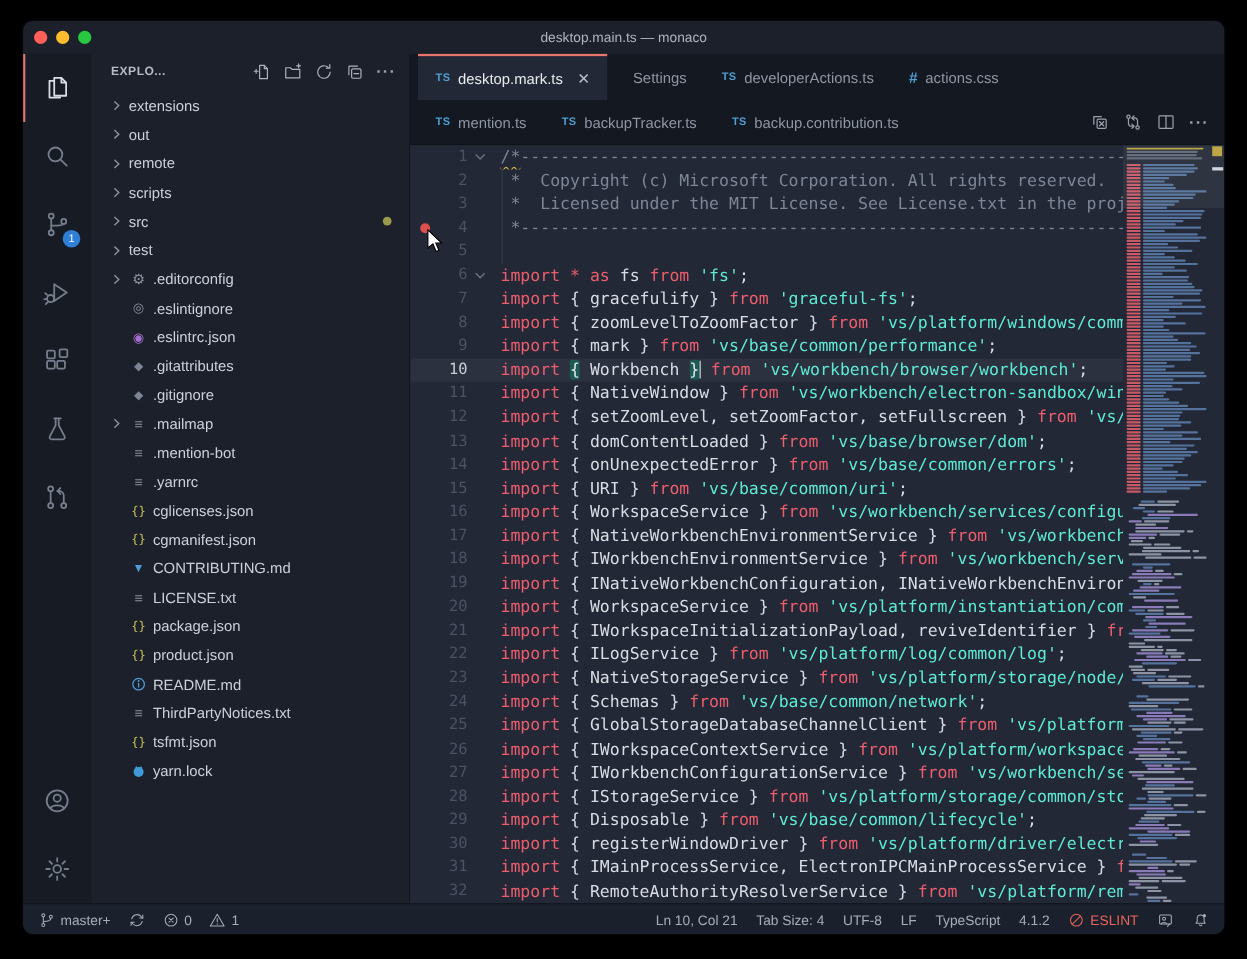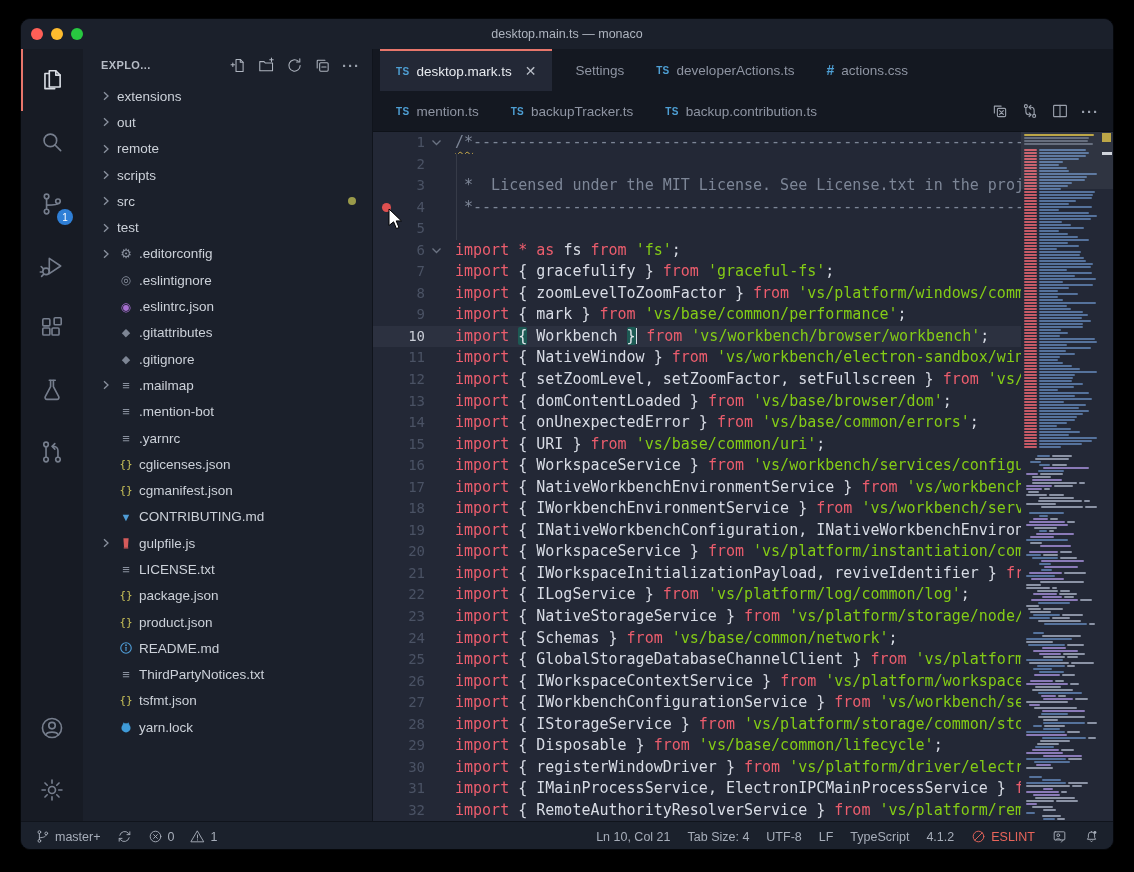--- a/index.html
+++ b/index.html
@@ -51,21 +51,21 @@
     font-family:"DejaVu Sans Mono",monospace;font-size:15px}
   .line{display:flex;height:21.55px;line-height:21.55px;white-space:pre}
   .line.current{background:rgba(125,135,155,.10)}
   .g-bp{width:26px;flex:none;display:flex;align-items:center;justify-content:center}
   .bp{width:9px;height:9px;border-radius:50%;background:#de5050}
   .g-num{width:26px;flex:none;text-align:right;color:#4a5264;font-size:14px}
   .line.current .g-num{color:#c9cdd6}
   .g-fold{width:22px;flex:none;display:flex;align-items:center;justify-content:center;color:#6b7383}
   .code{flex:1;overflow:hidden;position:relative;padding-left:8px}
   .guide{position:absolute;left:9px;top:0;bottom:0;width:1px;background:rgba(255,255,255,.09)}
-  .tk-kw{color:#ec5d6d}.tk-id{color:#d8dce5}.tk-pl{color:#d8dce5}.tk-str{color:#84cc16}
+  .tk-kw{color:#ec5d6d}.tk-id{color:#d8dce5}.tk-pl{color:#d8dce5}.tk-str{color:#5eead4}
   .tk-cm{color:#7d8697}
   .tk-cmw{color:#7d8697;text-decoration:underline wavy #d2b24a;text-underline-offset:4px;text-decoration-thickness:1px}
   .tk-bm{background:#1d5a54;color:#e2e6ec;border-radius:2px}
   .tk-cur{display:inline-block;width:1.5px;height:16px;background:#dfe3ea;vertical-align:-3px}
   
   .mmwrap{position:absolute;right:0;top:0;bottom:0;width:92px;background:#232836}
   .mm{position:absolute;left:3px;top:2px;right:16px;bottom:0;overflow:hidden}
   .mmrow{height:2px;margin-bottom:1px;display:flex;gap:2px}
   .mmseg{height:2px;border-radius:1px}
   .ruler{position:absolute;right:0;top:0;bottom:0;width:14px}
@@ -347,36 +347,20 @@
             <span class="flabel">cgmanifest.json</span>
           </div>
           <div class="frow">
             <span class="fchev"></span>
             <span class="ficon">
               <span style="color:#4f9cd6;font-size:11px">▼</span>
             </span>
             <span class="flabel">CONTRIBUTING.md</span>
           </div>
           <div class="frow">
-            <span class="fchev">
-              <svg width="10" height="10" viewBox="0 0 10 10">
-                <path d="M3 1.2l4 3.8-4 3.8" fill="none" stroke="currentColor" stroke-width="1.3"></path>
-              </svg>
-            </span>
-            <span class="ficon">
-              <span style="width:14px;height:14px;display:inline-flex">
-                <svg viewBox="0 0 16 16">
-                  <polygon points="5,2.5 11,2.5 10.2,13 5.8,13" fill="#d65b5b"></polygon>
-                  <rect x="5.4" y="13" width="5.2" height="1.3" fill="#d65b5b"></rect>
-                </svg>
-              </span>
-            </span>
-            <span class="flabel">gulpfile.js</span>
-          </div>
-          <div class="frow">
             <span class="fchev"></span>
             <span class="ficon">
               <span style="color:#8a919f;font-size:13px">≡</span>
             </span>
             <span class="flabel">LICENSE.txt</span>
           </div>
           <div class="frow">
             <span class="fchev"></span>
             <span class="ficon">
               <span style="color:#c9c158;font-family:'DejaVu Sans Mono',monospace;font-size:11px">{}</span>
@@ -495,21 +479,21 @@
               </svg>
             </span>
             <span class="dots">···</span>
           </span>
         </div>
       <div class="editor">
         <div class="lines" id="lines">
             <div class="line"><span class="g-bp"></span><span class="g-num">1</span><span class="g-fold"><svg width="11" height="9" viewBox="0 0 11 9">
                   <path d="M1.5 2.5l4 4 4-4" fill="none" stroke="currentColor" stroke-width="1.3"></path>
                 </svg></span><span class="code"><span class="tk-cmw">/*</span><span class="tk-cm">----------------------------------------------------------------------</span></span></div>
-            <div class="line"><span class="g-bp"></span><span class="g-num">2</span><span class="g-fold"></span><span class="code"><span class="guide"></span></span></div>
+            <div class="line"><span class="g-bp"></span><span class="g-num">2</span><span class="g-fold"></span><span class="code"><span class="guide"></span><span class="tk-cm"> *  Copyright (c) Microsoft Corporation. All rights reserved.</span></span></div>
             <div class="line"><span class="g-bp"></span><span class="g-num">3</span><span class="g-fold"></span><span class="code"><span class="guide"></span><span class="tk-cm"> *  Licensed under the MIT License. See License.txt in the project</span></span></div>
             <div class="line"><span class="g-bp"><span class="bp"></span></span><span class="g-num">4</span><span class="g-fold"></span><span class="code"><span class="guide"></span><span class="tk-cm"> *----------------------------------------------------------------------</span></span></div>
             <div class="line"><span class="g-bp"></span><span class="g-num">5</span><span class="g-fold"></span><span class="code"><span class="guide"></span></span></div>
             <div class="line"><span class="g-bp"></span><span class="g-num">6</span><span class="g-fold"><svg width="11" height="9" viewBox="0 0 11 9">
                   <path d="M1.5 2.5l4 4 4-4" fill="none" stroke="currentColor" stroke-width="1.3"></path>
                 </svg></span><span class="code"><span class="tk-kw">import * as </span><span class="tk-id">fs</span><span class="tk-kw"> from </span><span class="tk-str">'fs'</span><span class="tk-pl">;</span></span></div>
             <div class="line"><span class="g-bp"></span><span class="g-num">7</span><span class="g-fold"></span><span class="code"><span class="tk-kw">import </span><span class="tk-pl">{ </span><span class="tk-id">gracefulify</span><span class="tk-pl"> } </span><span class="tk-kw">from </span><span class="tk-str">'graceful-fs'</span><span class="tk-pl">;</span></span></div>
             <div class="line"><span class="g-bp"></span><span class="g-num">8</span><span class="g-fold"></span><span class="code"><span class="tk-kw">import </span><span class="tk-pl">{ </span><span class="tk-id">zoomLevelToZoomFactor</span><span class="tk-pl"> } </span><span class="tk-kw">from </span><span class="tk-str">'vs/platform/windows/common/w</span></span></div>
             <div class="line"><span class="g-bp"></span><span class="g-num">9</span><span class="g-fold"></span><span class="code"><span class="tk-kw">import </span><span class="tk-pl">{ </span><span class="tk-id">mark</span><span class="tk-pl"> } </span><span class="tk-kw">from </span><span class="tk-str">'vs/base/common/performance'</span><span class="tk-pl">;</span></span></div>
             <div class="line current"><span class="g-bp"></span><span class="g-num">10</span><span class="g-fold"></span><span class="code"><span class="tk-kw">import </span><span class="tk-bm">{</span><span class="tk-pl"> </span><span class="tk-id">Workbench</span><span class="tk-pl"> </span><span class="tk-bm">}</span><span class="tk-cur"></span><span class="tk-kw"> from </span><span class="tk-str">'vs/workbench/browser/workbench'</span><span class="tk-pl">;</span></span></div>

